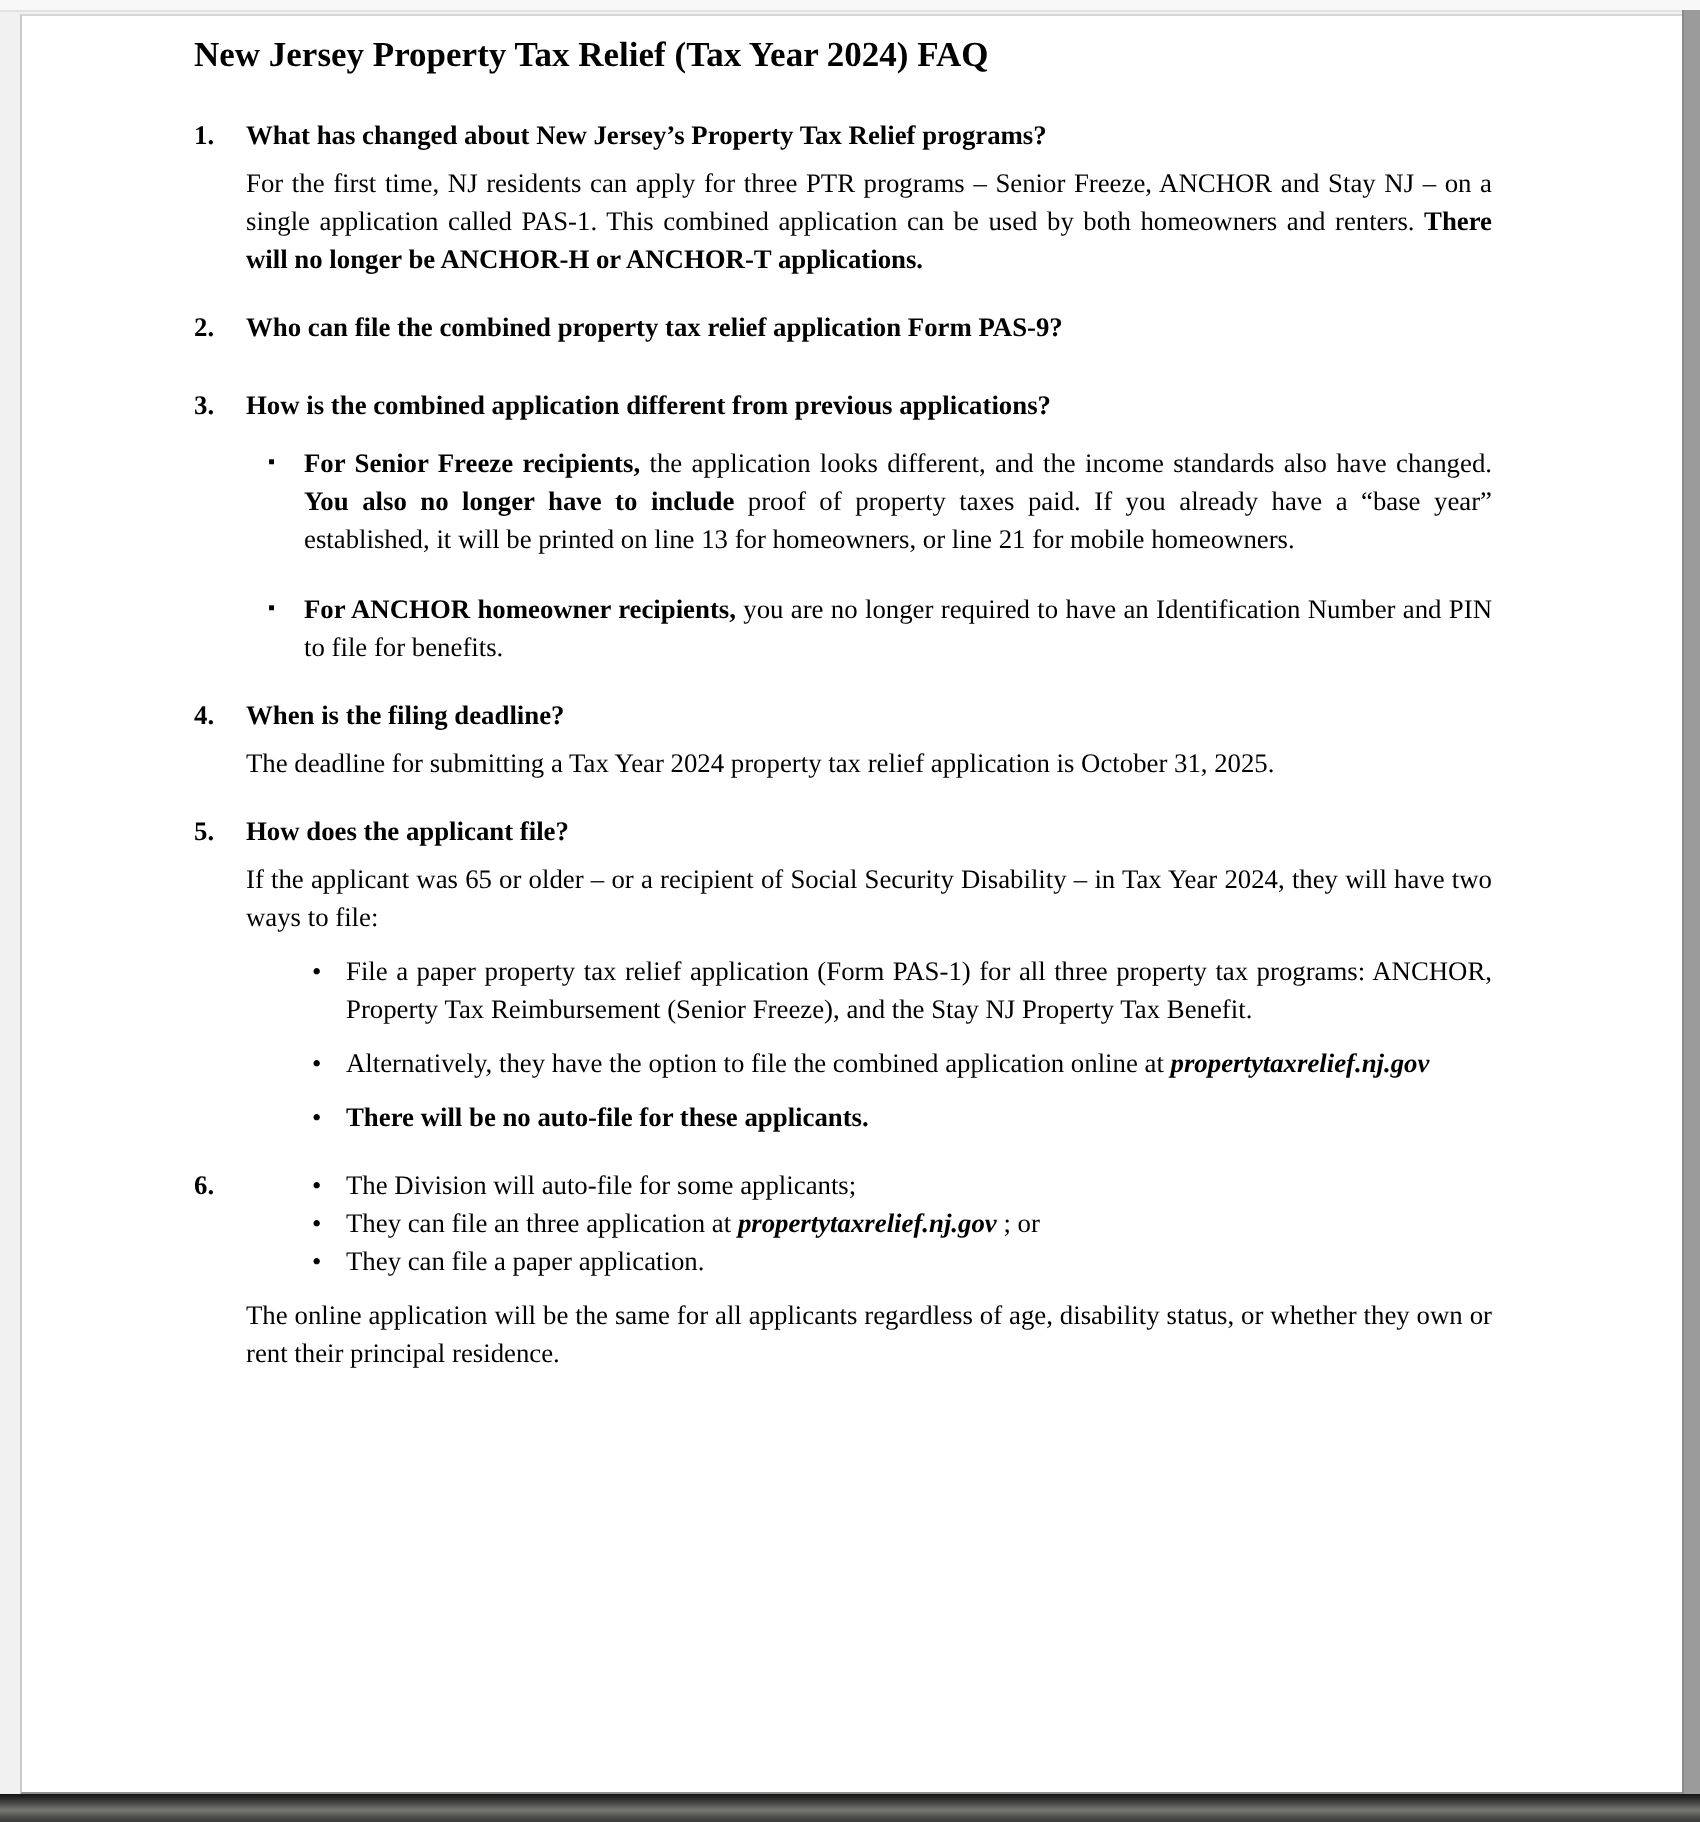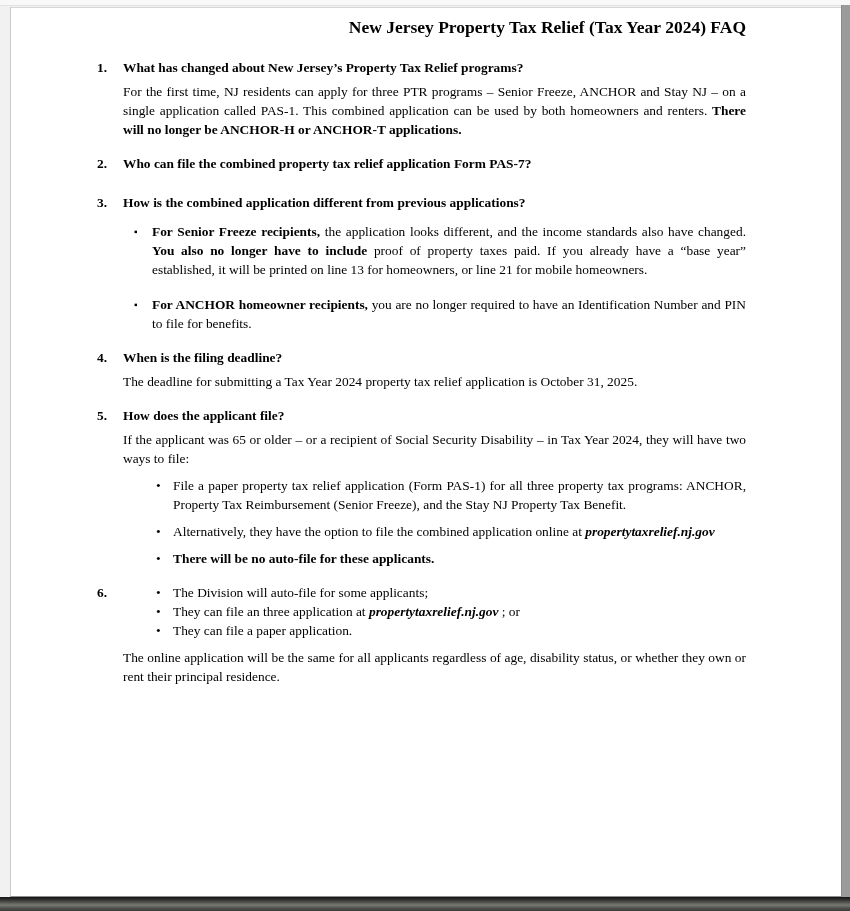--- a/index.html
+++ b/index.html
@@ -25,21 +25,21 @@
     position: absolute; left: 10px; top: 7px;
     width: 831px; height: 890px;
     background: #ffffff;
     border-left: 1px solid #c9c9c9;
     border-top: 1px solid #d6d6d6;
     border-bottom: 1px solid #8f8f8f;
     padding: 4px 95px 0 86px;
     overflow: hidden;
   }
   .doc-title {
-    text-align: right;
+    text-align: left;
     font-weight: bold;
     font-size: 17.5px;
     line-height: 26px;
     margin: 2px 0 18px 0;
   }
   .faq-item {
     display: flex;
     font-size: 13.4px;
     line-height: 19px;
     margin-bottom: 15px;
@@ -89,21 +89,21 @@
       <div class="faq-question">What has changed about New Jersey’s Property Tax Relief programs?</div>
       <div class="faq-blocks">
             <div class="block paragraph"><span>For the first time, NJ residents can apply for three PTR programs – Senior Freeze, ANCHOR and Stay NJ – on a single application called PAS-1. This combined application can be used by both homeowners and renters. </span><span class="b">There will no longer be ANCHOR-H or ANCHOR-T applications.</span></div>
           </div>
     </div>
   </div>
 
   <div class="faq-item">
     <div class="faq-number">2.</div>
     <div class="faq-content">
-      <div class="faq-question">Who can file the combined property tax relief application Form PAS-7?</div>
+      <div class="faq-question">Who can file the combined property tax relief application Form PAS-9?</div>
     </div>
   </div>
 
   <div class="faq-item">
     <div class="faq-number">3.</div>
     <div class="faq-content">
       <div class="faq-question">How is the combined application different from previous applications?</div>
       <div class="faq-blocks">
             <div class="block bullet-square spaced">
               <span class="marker">▪</span>

